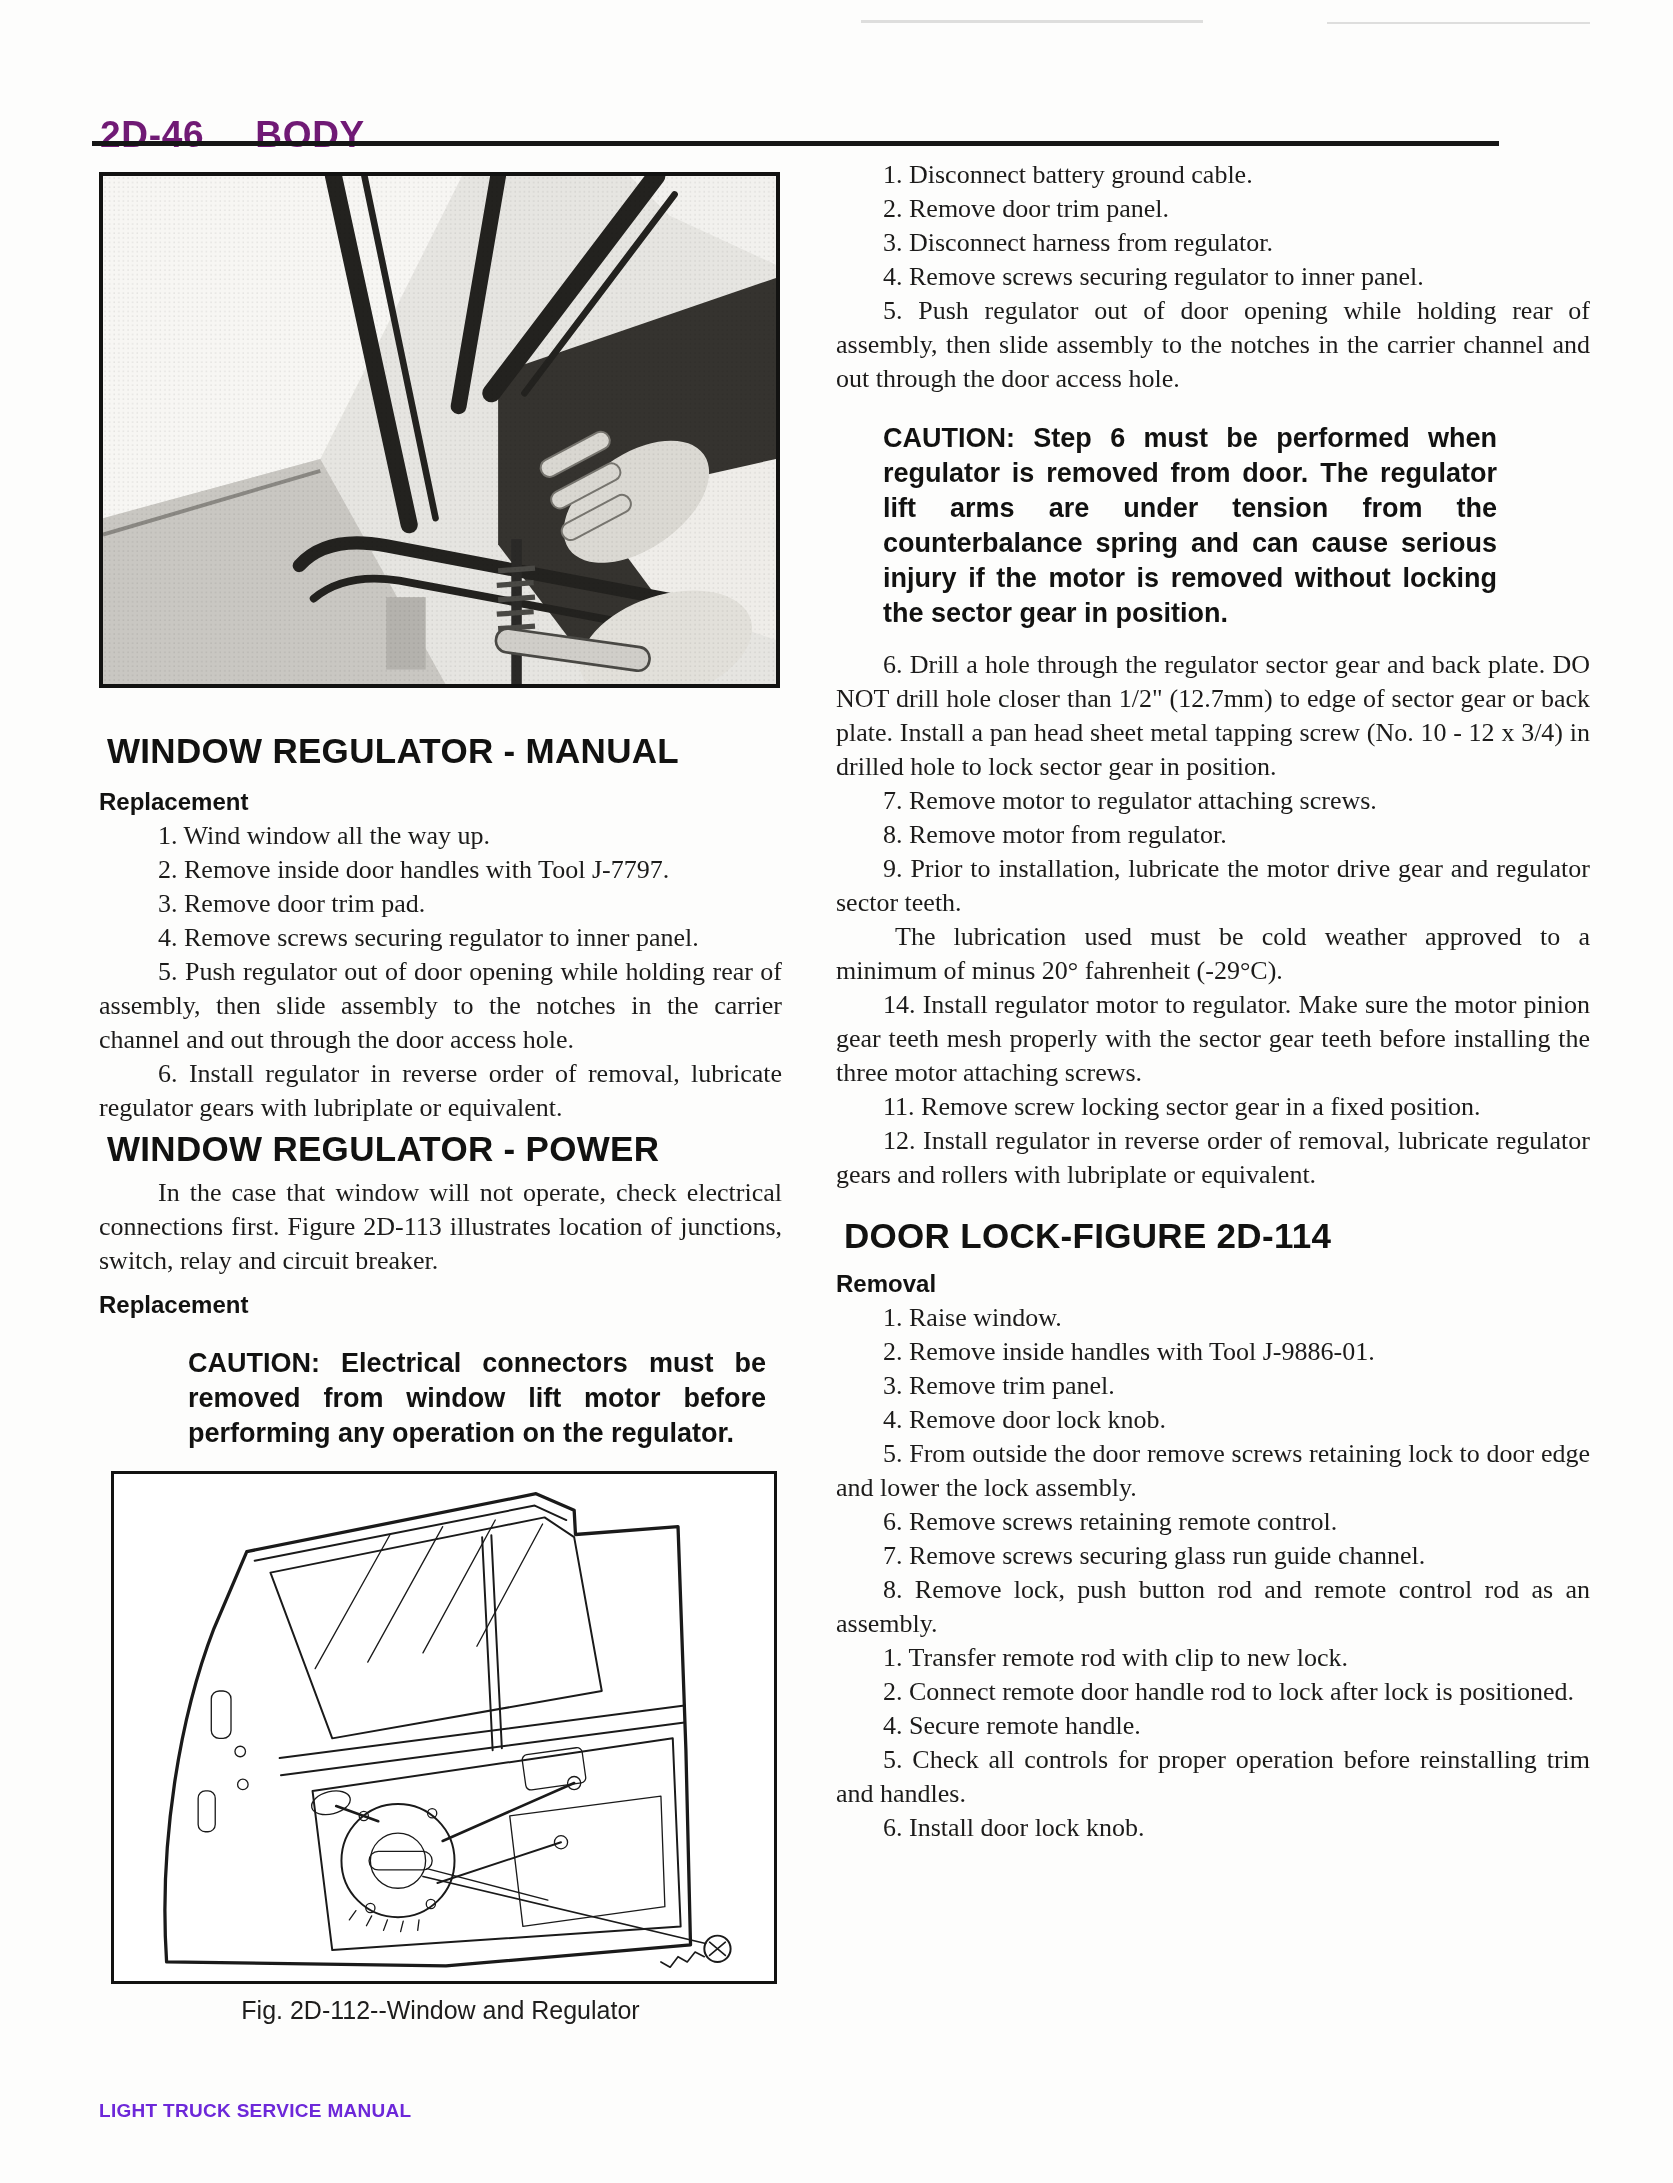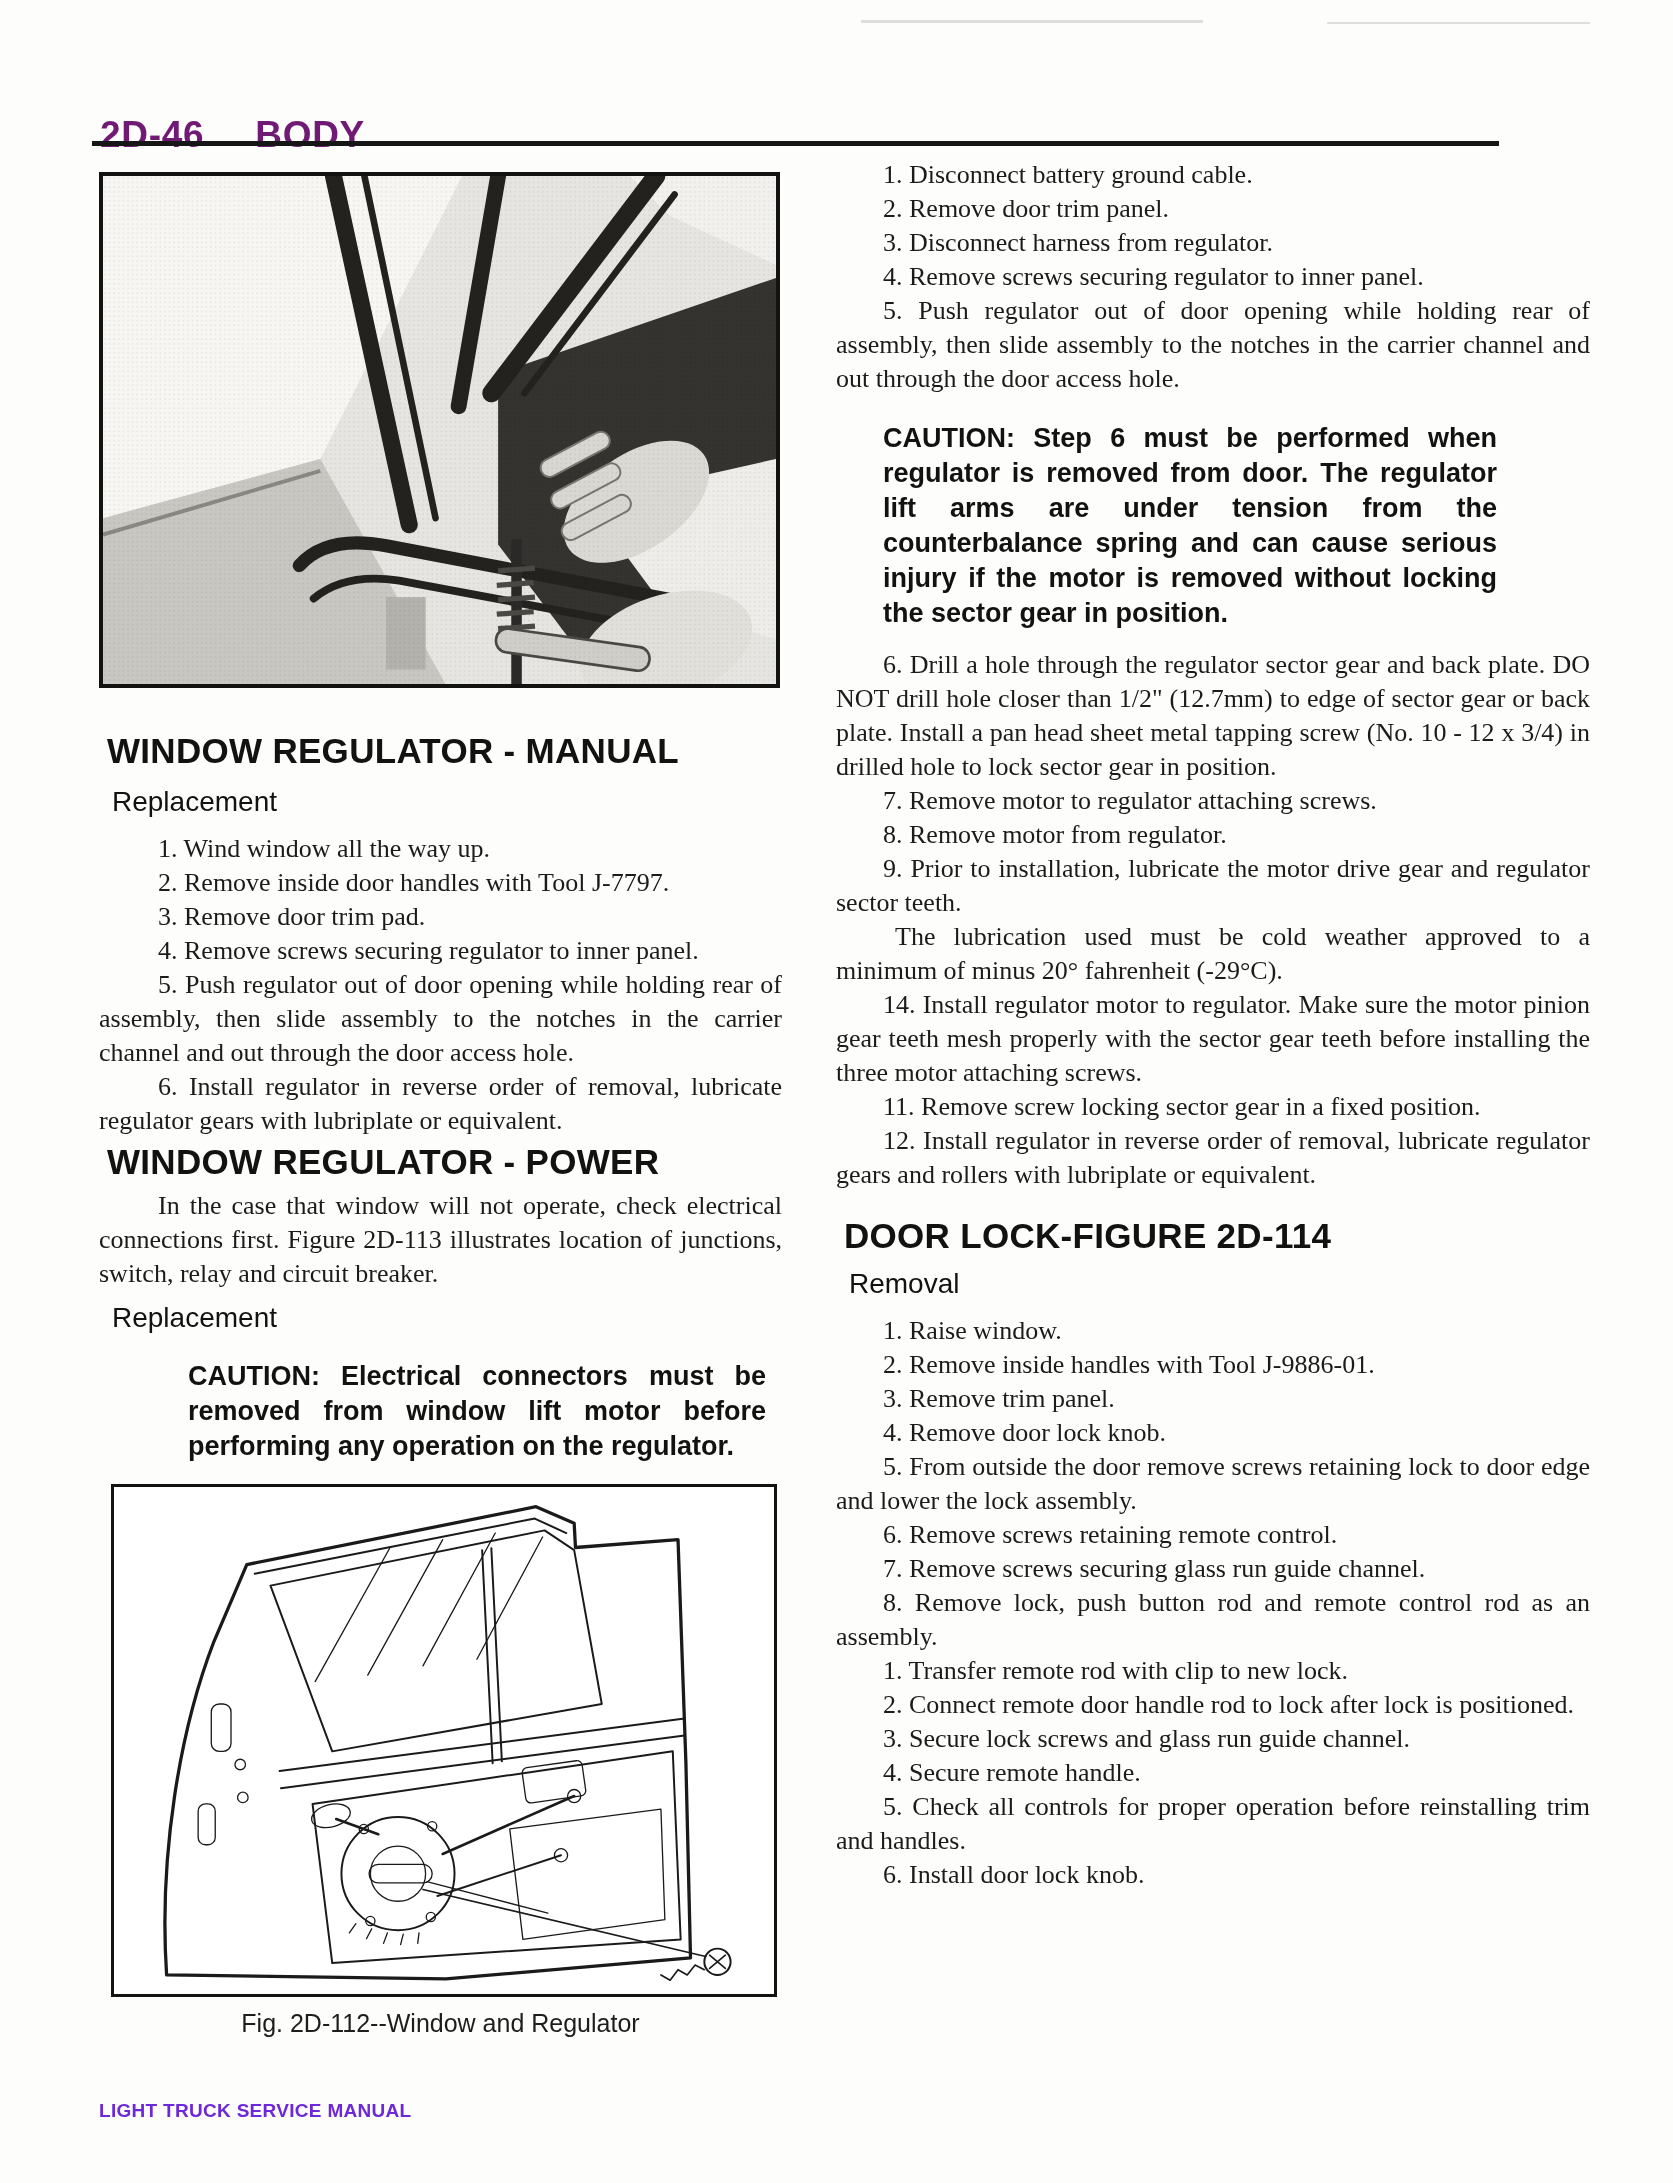--- a/index.html
+++ b/index.html
@@ -28,22 +28,22 @@
 
   .caption { margin:16px 0 0 0; text-align:center; font-family:"Liberation Sans", sans-serif;
     font-size:25px; line-height:29px; color:#1e1d1c; }
   .caption.second { margin-top:12px; }
 
   h2.sect { margin:8px; font-family:"Liberation Sans", sans-serif; font-weight:bold;
     font-size:35px; line-height:39px; color:#121211; letter-spacing:0.3px; }
   h2.sect.manual { margin-top:43px; }
   h2.sect.power  { margin-top:4px; }
   h2.sect.doorlock { margin-top:24px; }
-  h3.sub { margin:13px; font-family:"Liberation Sans", sans-serif; font-weight:normal;
-    font-size:28px; line-height:34px; color:#121211; }
+  h3.sub { margin:0; font-family:"Liberation Sans", sans-serif; font-weight:bold;
+    font-size:24px; line-height:34px; color:#121211; }
   h3.sub.m1 { margin-top:14.5px; }
   h3.sub.m2 { margin-top:10.5px; }
   h3.sub.removal { margin-top:12px; }
   h3.sub.install { margin-top:33px; }
 
   p.step { margin:0; font-size:26px; line-height:34px; text-align:justify; }
   .col-left  p.step { text-indent:59px; }
   .col-right p.step { text-indent:47px; }
   p.step.after-caution { margin-top:17px; }
   .col-left p.step.first, .col-right p.step.first { margin-top:0; }
@@ -214,21 +214,20 @@
     <p class="step">2. Remove inside handles with Tool J-9886-01.</p>
     <p class="step">3. Remove trim panel.</p>
     <p class="step">4. Remove door lock knob.</p>
     <p class="step">5. From outside the door remove screws retaining lock to door edge and lower the lock assembly.</p>
     <p class="step">6. Remove screws retaining remote control.</p>
     <p class="step">7. Remove screws securing glass run guide channel.</p>
     <p class="step">8. Remove lock, push button rod and remote control rod as an assembly.</p>
 
     <p class="step first">1. Transfer remote rod with clip to new lock.</p>
     <p class="step">2. Connect remote door handle rod to lock after lock is positioned.</p>
-    <p class="step">3. Secure lock screws and glass run guide channel.</p>
     <p class="step">4. Secure remote handle.</p>
     <p class="step">5. Check all controls for proper operation before reinstalling trim and handles.</p>
     <p class="step">6. Install door lock knob.</p>
   </section>
 
   <div class="page-footer">LIGHT TRUCK SERVICE MANUAL</div>
 </div>
 
 
 </body></html>

